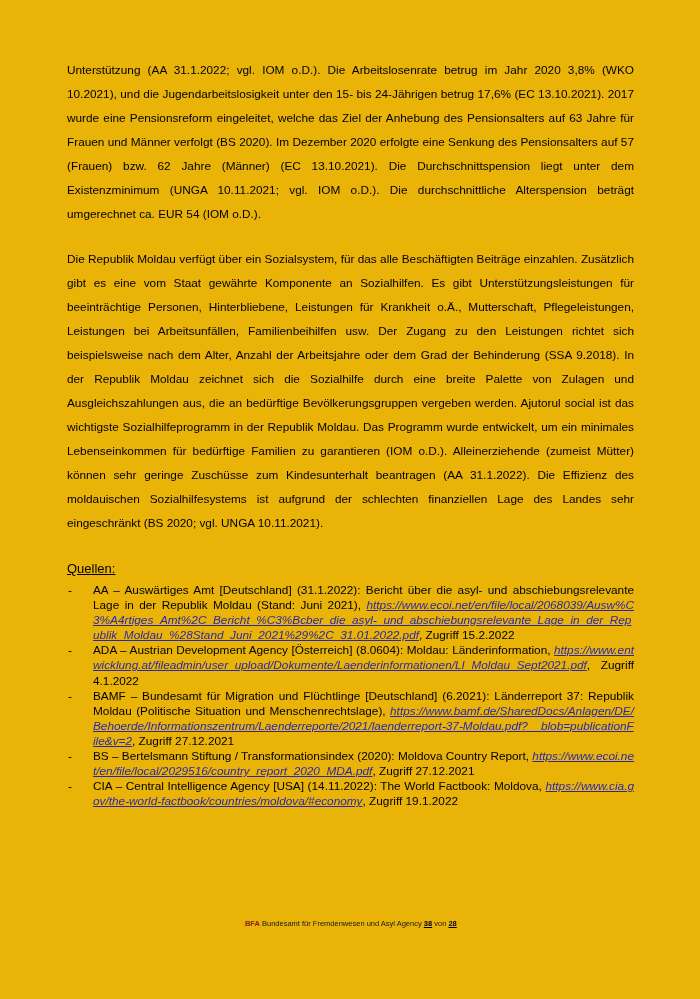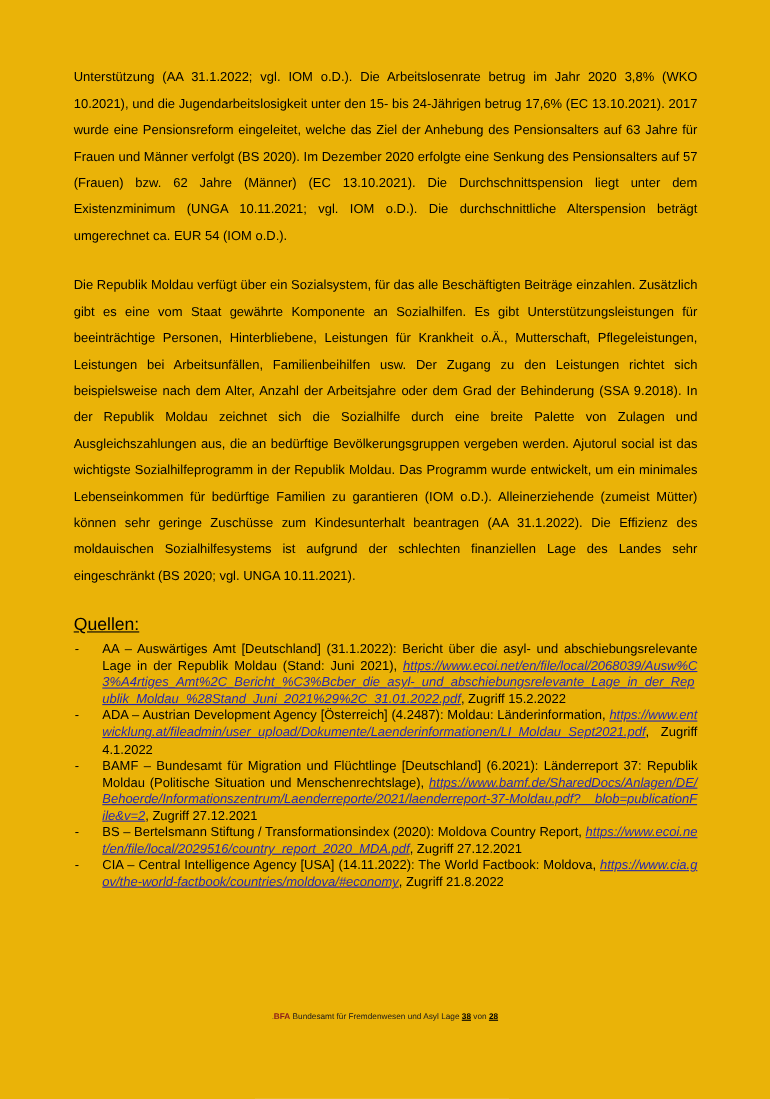--- a/index.html
+++ b/index.html
@@ -11,21 +11,21 @@
     font-family:"Liberation Sans","DejaVu Sans",sans-serif;
     overflow:hidden;
   }
   .content{position:absolute;top:58px;left:67px;width:567px;}
   .para{
     font-size:11.8px;line-height:24px;
     text-align:justify;
     margin:0 0 21px 0;
   }
   .sources-heading{
-    font-size:16px;line-height:15px;
+    font-size:13px;line-height:15px;
     margin:26px 0 7px 0;font-weight:normal;
   }
   .sources-heading .ul{text-decoration:underline;}
   ul.sources{list-style:none;margin:0;padding:0;}
   .source-item{
     position:relative;
     padding-left:26px;
     font-size:11.8px;line-height:15.1px;
     text-align:justify;
   }
@@ -53,28 +53,28 @@
   <div class="content">
 
     <p class="para">Unterstützung (AA 31.1.2022; vgl. IOM o.D.). Die Arbeitslosenrate betrug im Jahr 2020 3,8% (WKO 10.2021), und die Jugendarbeitslosigkeit unter den 15- bis 24-Jährigen betrug 17,6% (EC 13.10.2021). 2017 wurde eine Pensionsreform eingeleitet, welche das Ziel der Anhebung des Pensionsalters auf 63 Jahre für Frauen und Männer verfolgt (BS 2020). Im Dezember 2020 erfolgte eine Senkung des Pensionsalters auf 57 (Frauen) bzw. 62 Jahre (Männer) (EC 13.10.2021). Die Durchschnittspension liegt unter dem Existenzminimum (UNGA 10.11.2021; vgl. IOM o.D.). Die durchschnittliche Alterspension beträgt umgerechnet ca. EUR 54 (IOM o.D.).</p>
 
     <p class="para">Die Republik Moldau verfügt über ein Sozialsystem, für das alle Beschäftigten Beiträge einzahlen. Zusätzlich gibt es eine vom Staat gewährte Komponente an Sozialhilfen. Es gibt Unterstützungsleistungen für beeinträchtige Personen, Hinterbliebene, Leistungen für Krankheit o.Ä., Mutterschaft, Pflegeleistungen, Leistungen bei Arbeitsunfällen, Familienbeihilfen usw. Der Zugang zu den Leistungen richtet sich beispielsweise nach dem Alter, Anzahl der Arbeitsjahre oder dem Grad der Behinderung (SSA 9.2018). In der Republik Moldau zeichnet sich die Sozialhilfe durch eine breite Palette von Zulagen und Ausgleichszahlungen aus, die an bedürftige Bevölkerungsgruppen vergeben werden. Ajutorul social ist das wichtigste Sozialhilfeprogramm in der Republik Moldau. Das Programm wurde entwickelt, um ein minimales Lebenseinkommen für bedürftige Familien zu garantieren (IOM o.D.). Alleinerziehende (zumeist Mütter) können sehr geringe Zuschüsse zum Kindesunterhalt beantragen (AA 31.1.2022). Die Effizienz des moldauischen Sozialhilfesystems ist aufgrund der schlechten finanziellen Lage des Landes sehr eingeschränkt (BS 2020; vgl. UNGA 10.11.2021).</p>
 
     <p class="sources-heading"><span class="ul">Quellen:</span></p>
 
     <ul class="sources" id="sources-list">
         <li class="source-item"><span class="dash">-</span><span>AA – Auswärtiges Amt [Deutschland] (31.1.2022): Bericht über die asyl- und abschiebungsrelevante Lage in der Republik Moldau (Stand: Juni 2021), </span><a class="src-link" href="#">https://www.ecoi.net/en/file/local/2068039/Ausw%C3%A4rtiges_Amt%2C_Bericht_%C3%Bcber_die_asyl-_und_abschiebungsrelevante_Lage_in_der_Republik_Moldau_%28Stand_Juni_2021%29%2C_31.01.2022.pdf</a><span>, Zugriff 15.2.2022</span></li>
-        <li class="source-item"><span class="dash">-</span><span>ADA – Austrian Development Agency [Österreich] (4.2487): Moldau: Länderinformation, </span><a class="src-link" href="#">https://www.entwicklung.at/fileadmin/user_upload/Dokumente/Laenderinformationen/LI_Moldau_Sept2021.pdf</a><span>, Zugriff 4.1.2022</span></li>
+        <li class="source-item"><span class="dash">-</span><span>ADA – Austrian Development Agency [Österreich] (8.0604): Moldau: Länderinformation, </span><a class="src-link" href="#">https://www.entwicklung.at/fileadmin/user_upload/Dokumente/Laenderinformationen/LI_Moldau_Sept2021.pdf</a><span>, Zugriff 4.1.2022</span></li>
         <li class="source-item"><span class="dash">-</span><span>BAMF – Bundesamt für Migration und Flüchtlinge [Deutschland] (6.2021): Länderreport 37: Republik Moldau (Politische Situation und Menschenrechtslage), </span><a class="src-link" href="#">https://www.bamf.de/SharedDocs/Anlagen/DE/Behoerde/Informationszentrum/Laenderreporte/2021/laenderreport-37-Moldau.pdf?__blob=publicationFile&amp;v=2</a><span>, Zugriff 27.12.2021</span></li>
         <li class="source-item"><span class="dash">-</span><span>BS – Bertelsmann Stiftung / Transformationsindex (2020): Moldova Country Report, </span><a class="src-link" href="#">https://www.ecoi.net/en/file/local/2029516/country_report_2020_MDA.pdf</a><span>, Zugriff 27.12.2021</span></li>
-        <li class="source-item"><span class="dash">-</span><span>CIA – Central Intelligence Agency [USA] (14.11.2022): The World Factbook: Moldova, </span><a class="src-link" href="#">https://www.cia.gov/the-world-factbook/countries/moldova/#economy</a><span>, Zugriff 21.8.2022</span></li>
+        <li class="source-item"><span class="dash">-</span><span>CIA – Central Intelligence Agency [USA] (14.11.2022): The World Factbook: Moldova, </span><a class="src-link" href="#">https://www.cia.gov/the-world-factbook/countries/moldova/#economy</a><span>, Zugriff 19.1.2022</span></li>
       </ul>
   </div>
 
   <div class="footer">
     <span class="logo-mark">.</span><span class="bfa">BFA</span>
     <span>Bundesamt für Fremdenwesen und Asyl</span>
-    <span>Lage</span>
+    <span>Agency</span>
     <b>38</b>
     <span>von</span>
     <b>28</b>
   </div>
 </div>
 
 </body></html>

